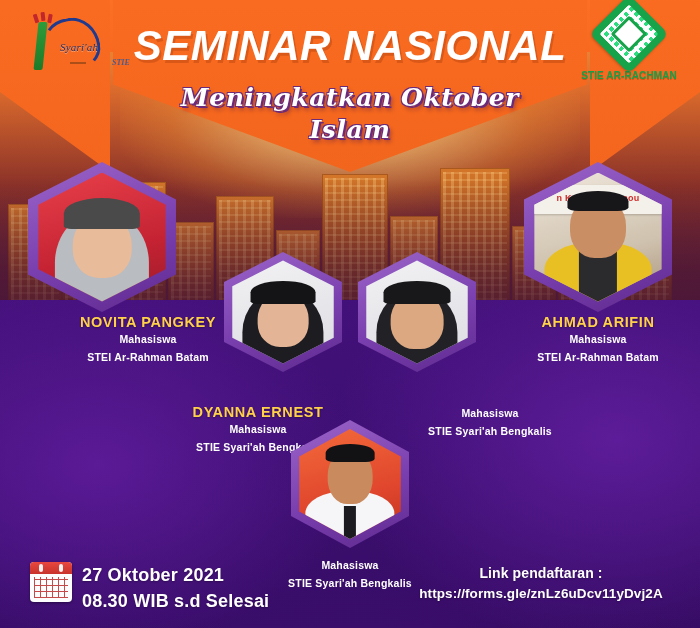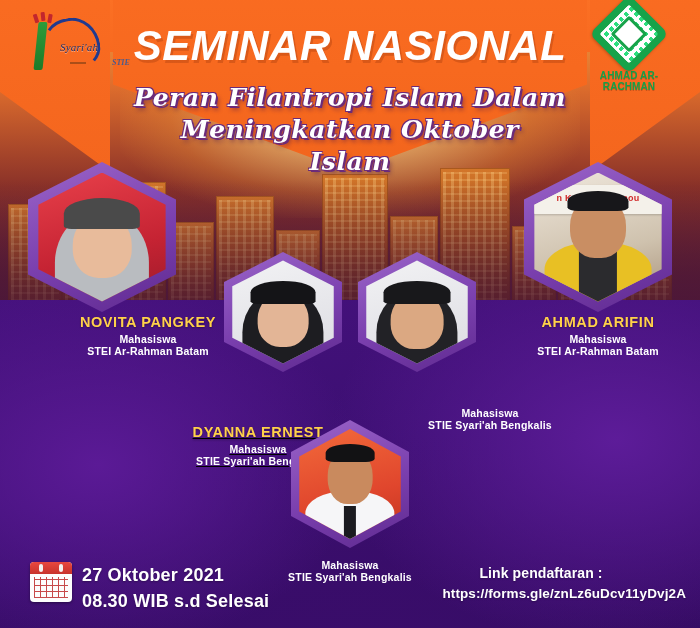--- a/index.html
+++ b/index.html
@@ -196,21 +196,21 @@
   .spk { position:absolute; text-align:center; width:230px; }
   .spk .name {
     color:#ffd14a; font-size:14.5px; font-weight:700; letter-spacing:.6px;
     text-shadow:0 1px 2px rgba(0,0,0,.35);
   }
   .spk .role {
     color:#ffffff; font-size:10.5px; font-weight:700; margin-top:3px;
     letter-spacing:.2px;
   }
   .spk .org {
-    color:#ffffff; font-size:10.5px; font-weight:700; margin-top:0;
+    color:#ffffff; font-size:10.5px; font-weight:700; margin-top:6px;
     letter-spacing:.2px;
   }
 
   
   .cal-icon{
     position:absolute; left:30px; top:562px; width:42px; height:40px;
     background:#fdfdfd; border-radius:4px; box-shadow:0 1px 3px rgba(0,0,0,.4);
     overflow:hidden;
   }
   .cal-icon .cal-top{
@@ -230,21 +230,21 @@
   .datetime{
     position:absolute; left:82px; top:562px; color:#ffffff;
     font-size:18px; font-weight:700; line-height:1.45; letter-spacing:.2px;
     text-shadow:0 1px 2px rgba(0,0,0,.3);
   }
   .reglink{
     position:absolute; right:14px; top:563px; width:290px; text-align:center;
     color:#ffffff; font-size:14px; font-weight:700; line-height:1.5;
     letter-spacing:.1px; text-shadow:0 1px 2px rgba(0,0,0,.3);
   }
-  .reglink .url{ font-size:13.5px;text-align:right; }
+  .reglink .url{ font-size:13.5px; }
 </style>
 </head>
 <body>
 
 <div class="poster">
 
   <div class="skyline">
     <div class="sun"></div>
     <div class="blocks">
       <div class="blk" style="left:8px;  width:54px;  height:96px;"></div>
@@ -274,26 +274,25 @@
     <div class="tick t3"></div>
     <div class="pen"></div>
     <div class="swoosh"></div>
     <div class="sw-txt">Syari'ah</div>
     <div class="sw-sub">STIE</div>
     <div class="scale"></div>
   </div>
 
   <div class="logo-right">
     <div class="diamond"></div>
-    <div class="lbl">AHMAD AR-RACHMAN</div>
+    <div class="lbl">STIE AR-RACHMAN</div>
   </div>
 
   <div class="title">SEMINAR NASIONAL</div>
   <div class="subtitle">
-    <div>Peran Filantropi Islam Dalam</div>
     <div>Meningkatkan Oktober</div>
     <div>Islam</div>
   </div>
 
   <div class="hexwrap" style="left:28px; top:162px; width:148px; height:150px;">
     <div class="hex">
         <div class="inner photo-bg-red">
       <div class="person">
         <div class="veil" style="width:74%; height:80%; bottom:-10%; background:#b9bcc0;"></div>
         <div class="head" style="width:46%; height:50%; bottom:18%; background:#e8bb9b;"></div>
@@ -312,21 +311,21 @@
     <div class="hex">
         <div class="inner photo-bg-white">
       <div class="person">
         <div class="veil" style="width:80%; height:84%; bottom:-12%; background:#1d1d21;"></div>
         <div class="head" style="width:50%; height:52%; bottom:16%; background:#e3b596;"></div>
         <div class="veil" style="width:64%; height:22%; bottom:58%; background:#141417; border-radius:50% 50% 12% 12%;"></div>
       </div>
     </div>
       </div>
   </div>
-  <div class="spk" style="left:143px; top:424px;text-decoration:underline;">
+  <div class="spk" style="left:143px; top:404px;">
     <div class="name">DYANNA ERNEST</div>
     <div class="role">Mahasiswa</div>
     <div class="org">STIE Syari'ah Bengkalis</div>
   </div>
 
   <div class="hexwrap" style="left:358px; top:252px; width:118px; height:120px;">
     <div class="hex">
         <div class="inner photo-bg-white">
       <div class="person">
         <div class="veil" style="width:80%; height:84%; bottom:-12%; background:#222226;"></div>

